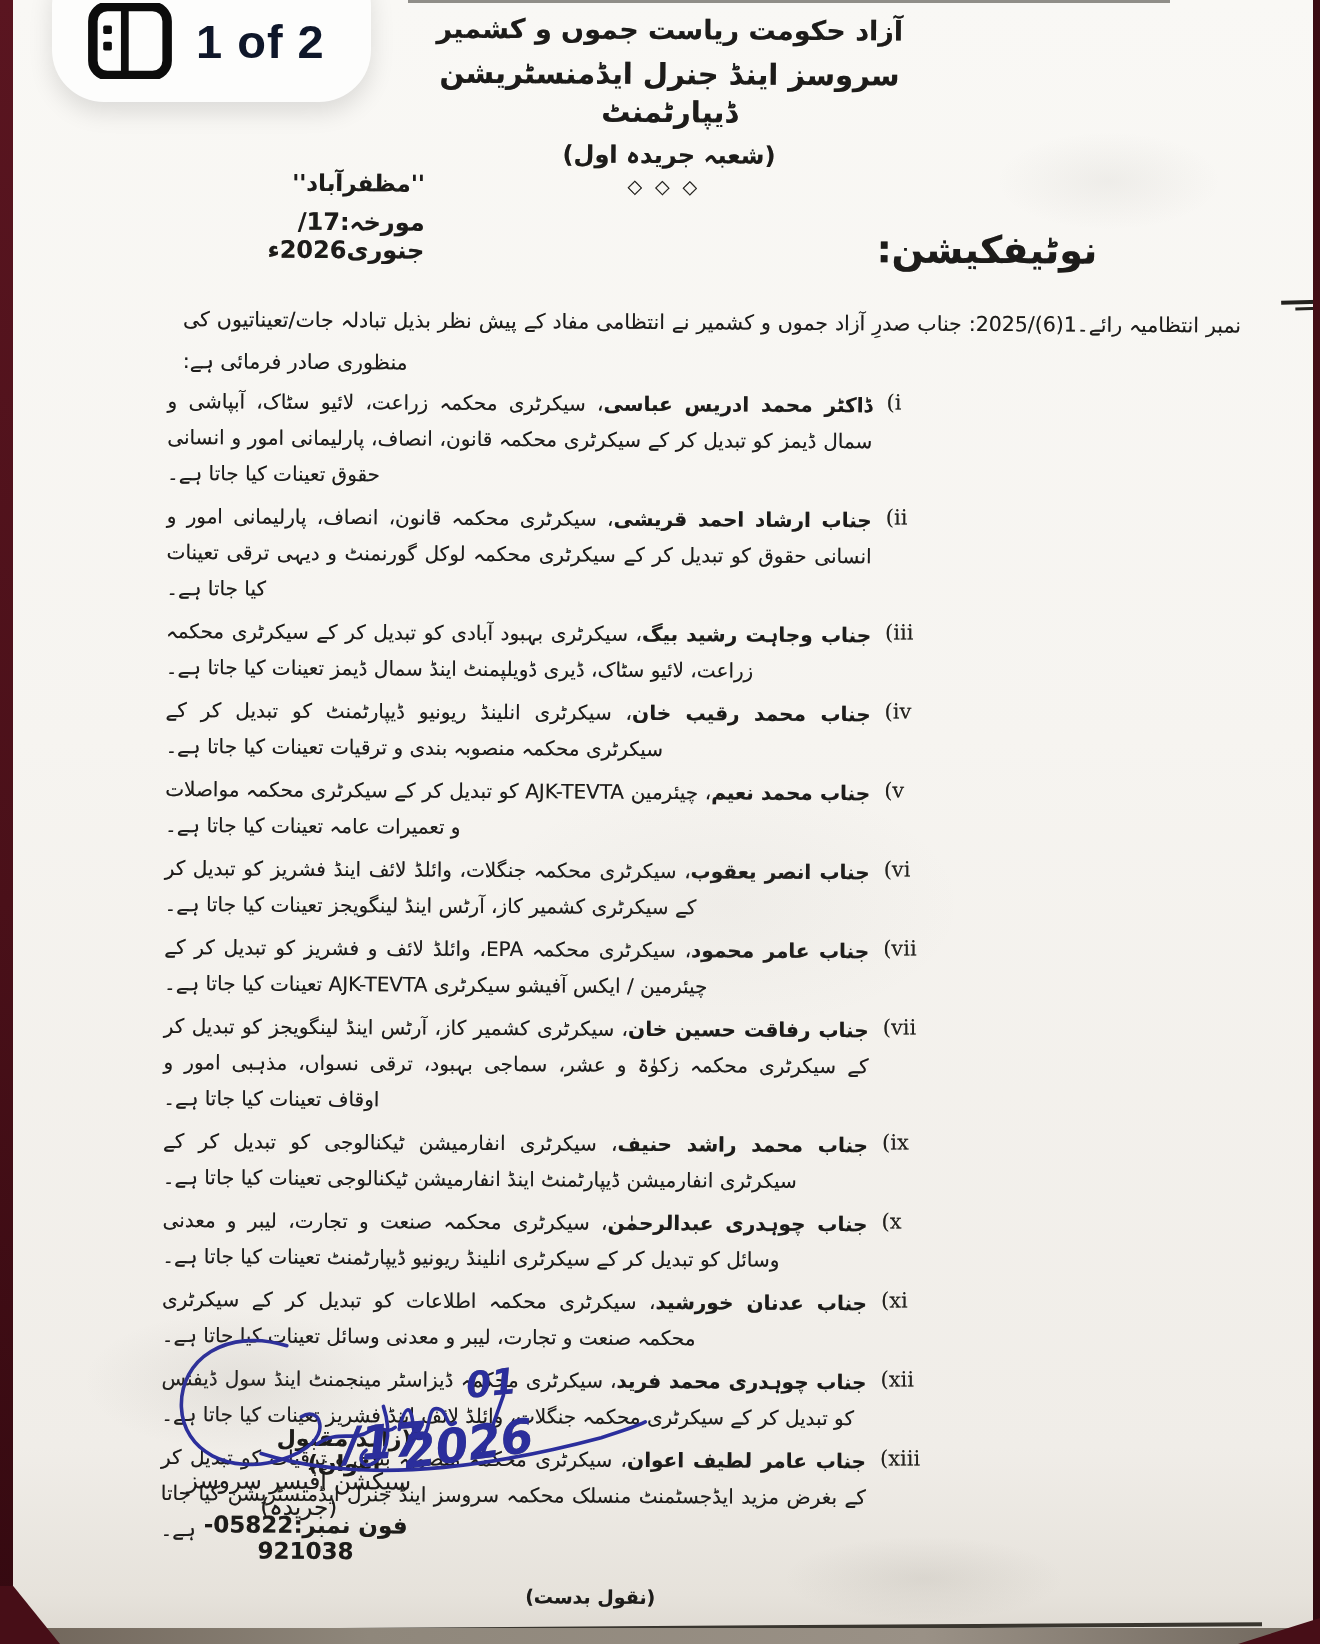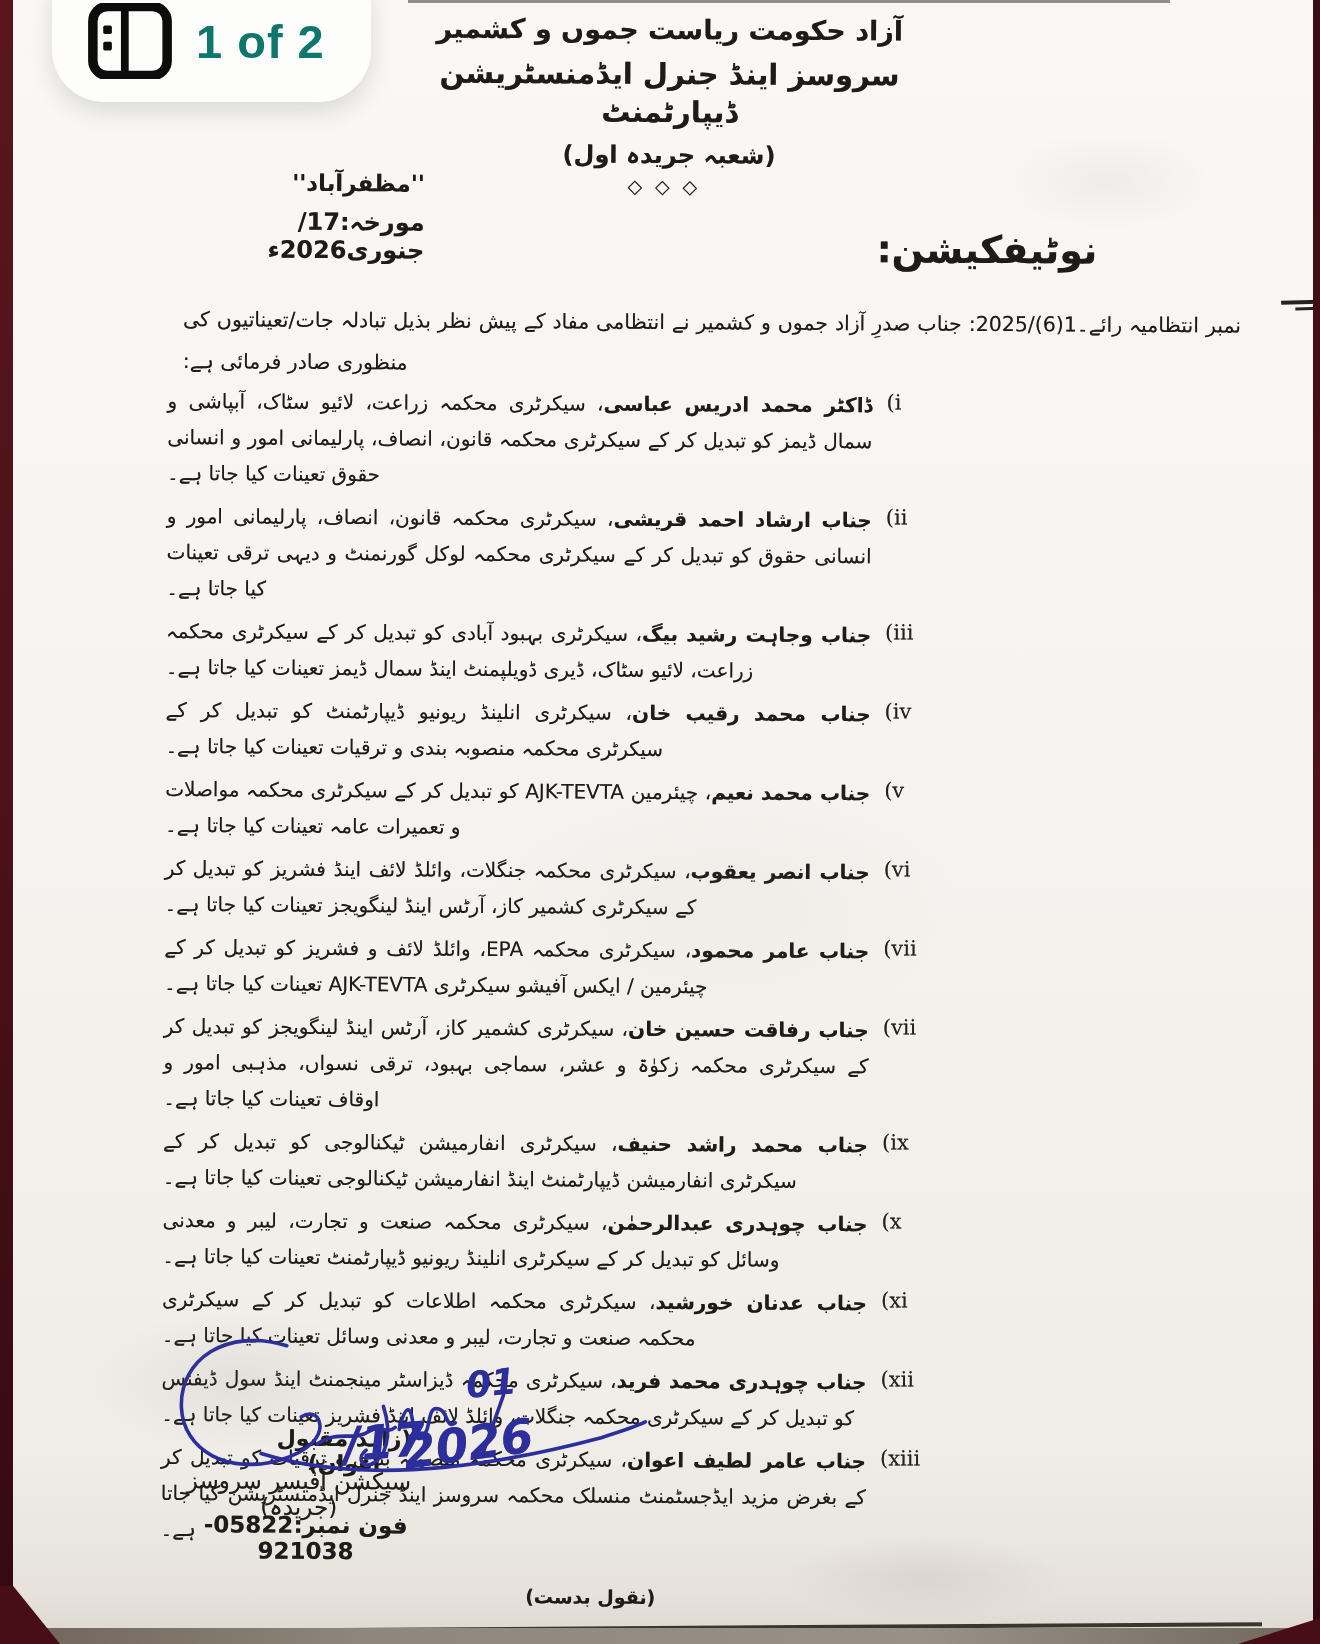--- a/index.html
+++ b/index.html
@@ -29,21 +29,21 @@
     clip-path:polygon(0 0,22% 0,100% 100%,0 100%);}
   .corner-br{position:absolute;right:0;bottom:0;width:82px;height:26px;background:#470e17;
     clip-path:polygon(100% 0,100% 100%,0 100%);}
   
   .badge{position:absolute;left:52px;top:-46px;height:122px;z-index:40;
     display:flex;align-items:center;gap:22px;
     padding:26px 46px 0 34px;background:#fdfdfc;border-radius:52px;
     box-shadow:0 10px 24px rgba(0,0,0,.12);}
   .badge .glyph{width:88px;height:76px;flex:none;}
   .badge .label{font-family:"Liberation Sans", sans-serif;font-weight:800;
-    font-size:47px;color:#0f766e;letter-spacing:1px;white-space:nowrap;}
+    font-size:47px;color:#0f172a;letter-spacing:1px;white-space:nowrap;}
   
   .doc{position:absolute;inset:0;transform:rotate(0.35deg);transform-origin:660px 0;
     color:#1d1c1a;direction:rtl;}
   .urdu{text-shadow:0 0 .6px rgba(45,42,38,.55);}
   .hdr{position:absolute;left:428px;top:12px;width:484px;text-align:center;}
   .hdr .h1{font-size:27px;font-weight:700;line-height:1.35;}
   .hdr .h2{font-size:29px;font-weight:700;line-height:1.3;margin-top:8px;}
   .hdr .h3{font-size:24px;font-weight:600;margin-top:9px;}
   .hdr .orn{font-size:19px;letter-spacing:13px;margin-top:6px;color:#24231f;direction:ltr;}
   .place{position:absolute;left:180px;top:172px;width:246px;text-align:right;

